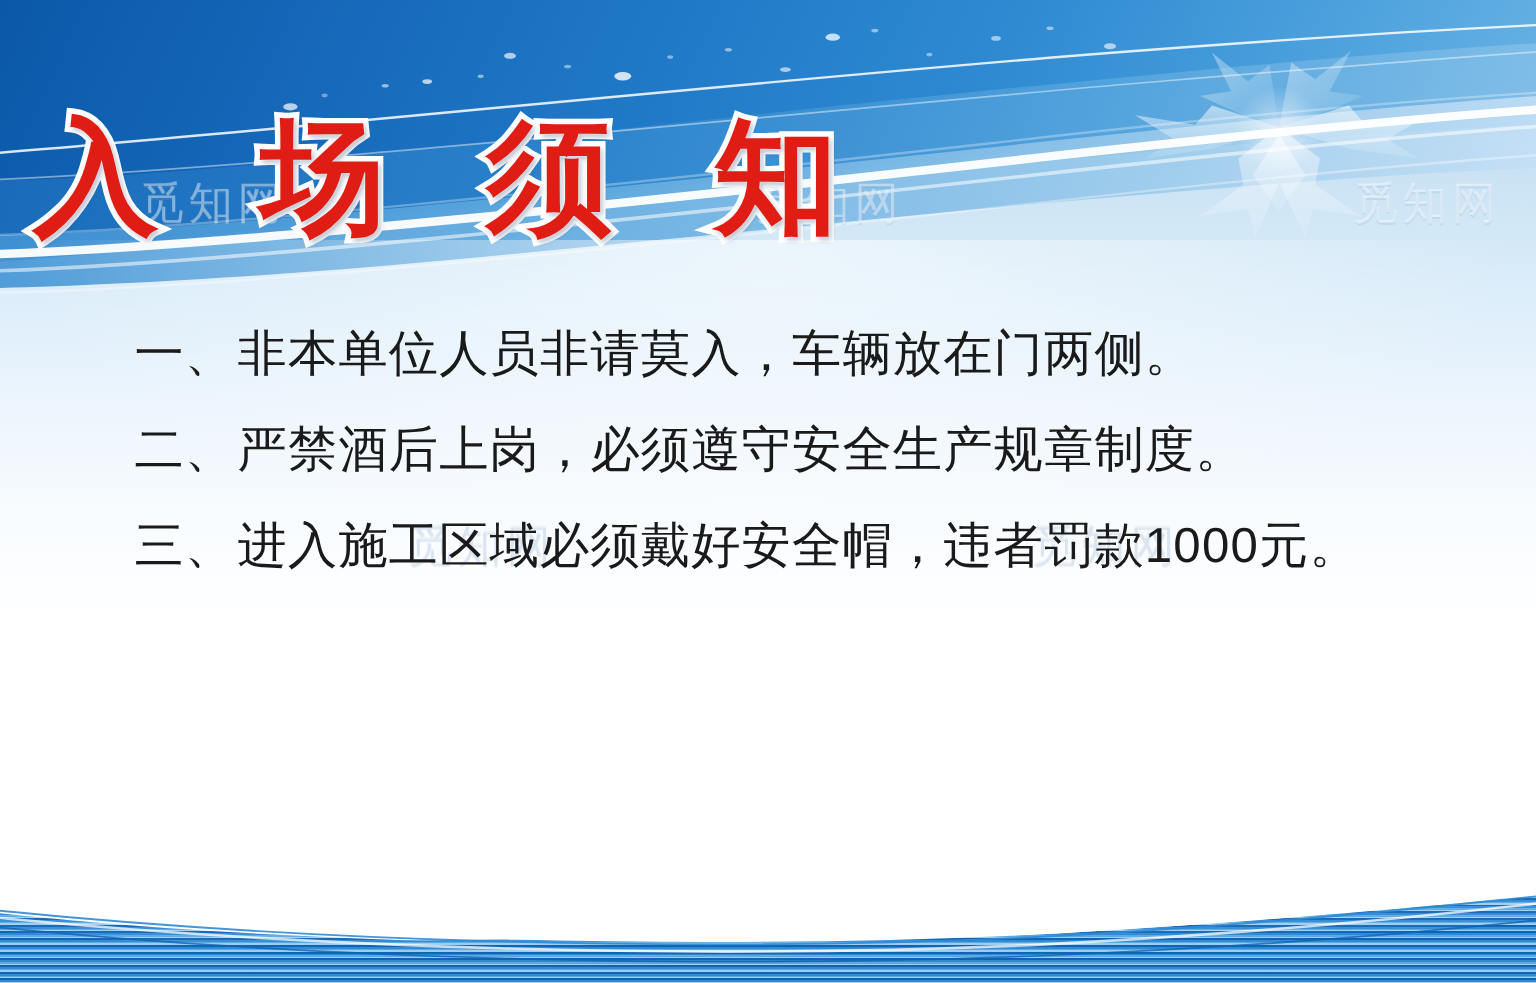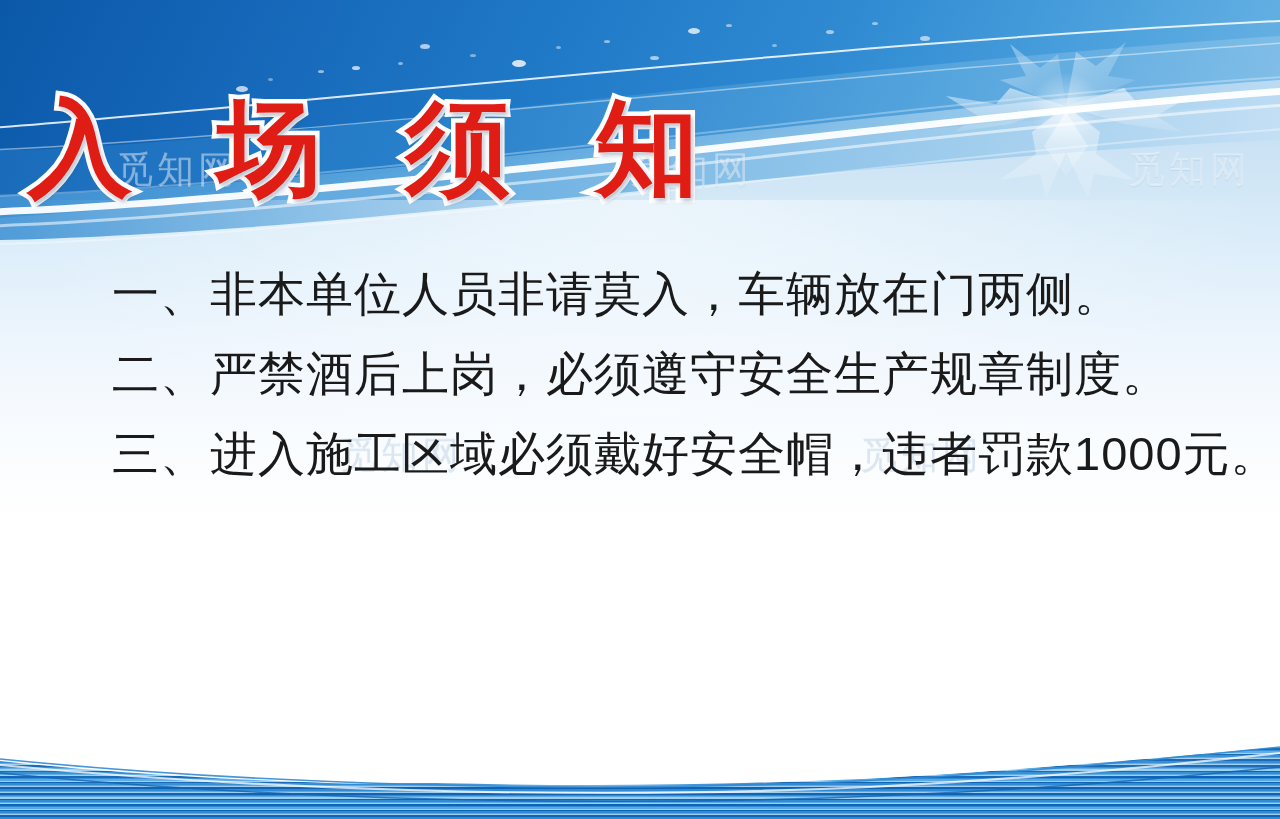--- a/index.html
+++ b/index.html
@@ -86,21 +86,21 @@
       0 0 2px #ffffff,
       2px 3px 4px rgba(40,70,110,.35);
   }
 
   
   .rules{
     position:absolute; left:112px; top:254px; width:1130px;
   }
   .rule-line{
     font-family:"Liberation Sans","DejaVu Sans",sans-serif;
-    font-size:47px;
+    font-size:41px;
     line-height:80px;
     color:#1a1a1a;
     white-space:nowrap;
     letter-spacing:1px;
   }
   .rule-num{ margin-right:2px; }
 
   
   .bottom-wave{
     position:absolute; left:0; bottom:0; width:1280px; height:110px;

